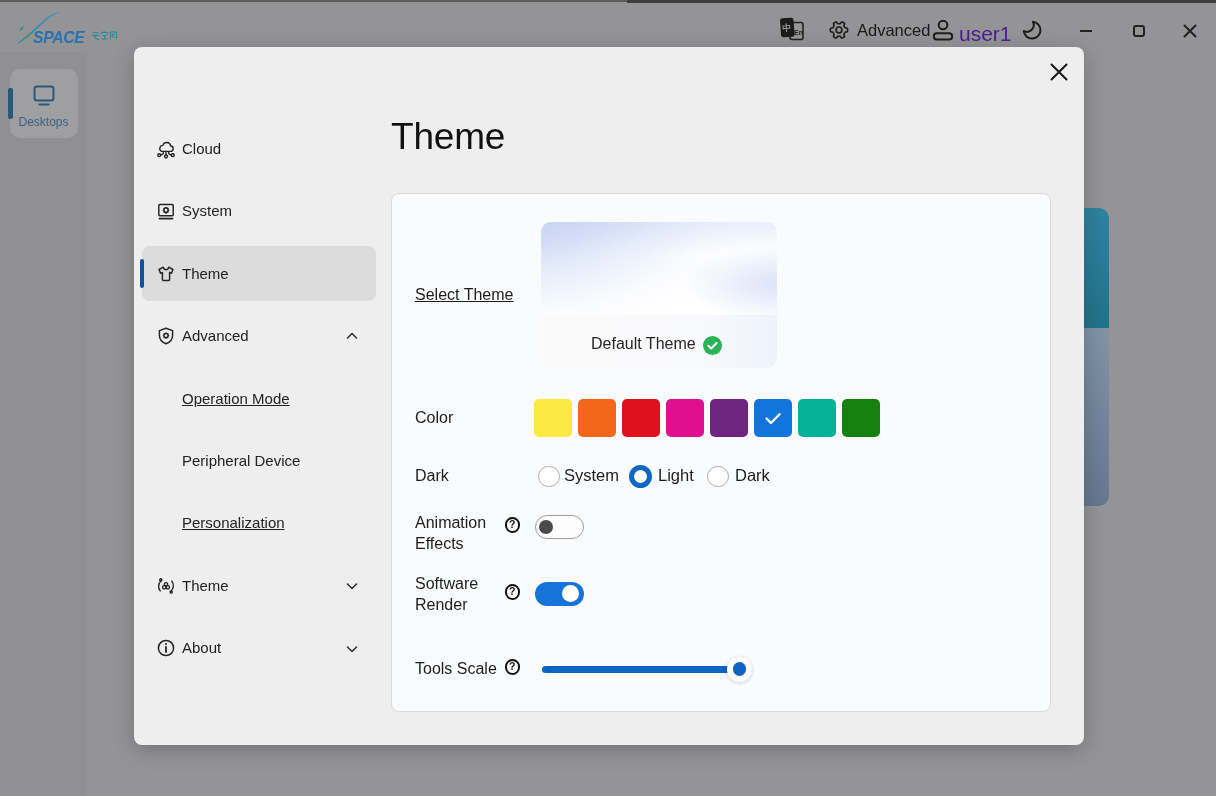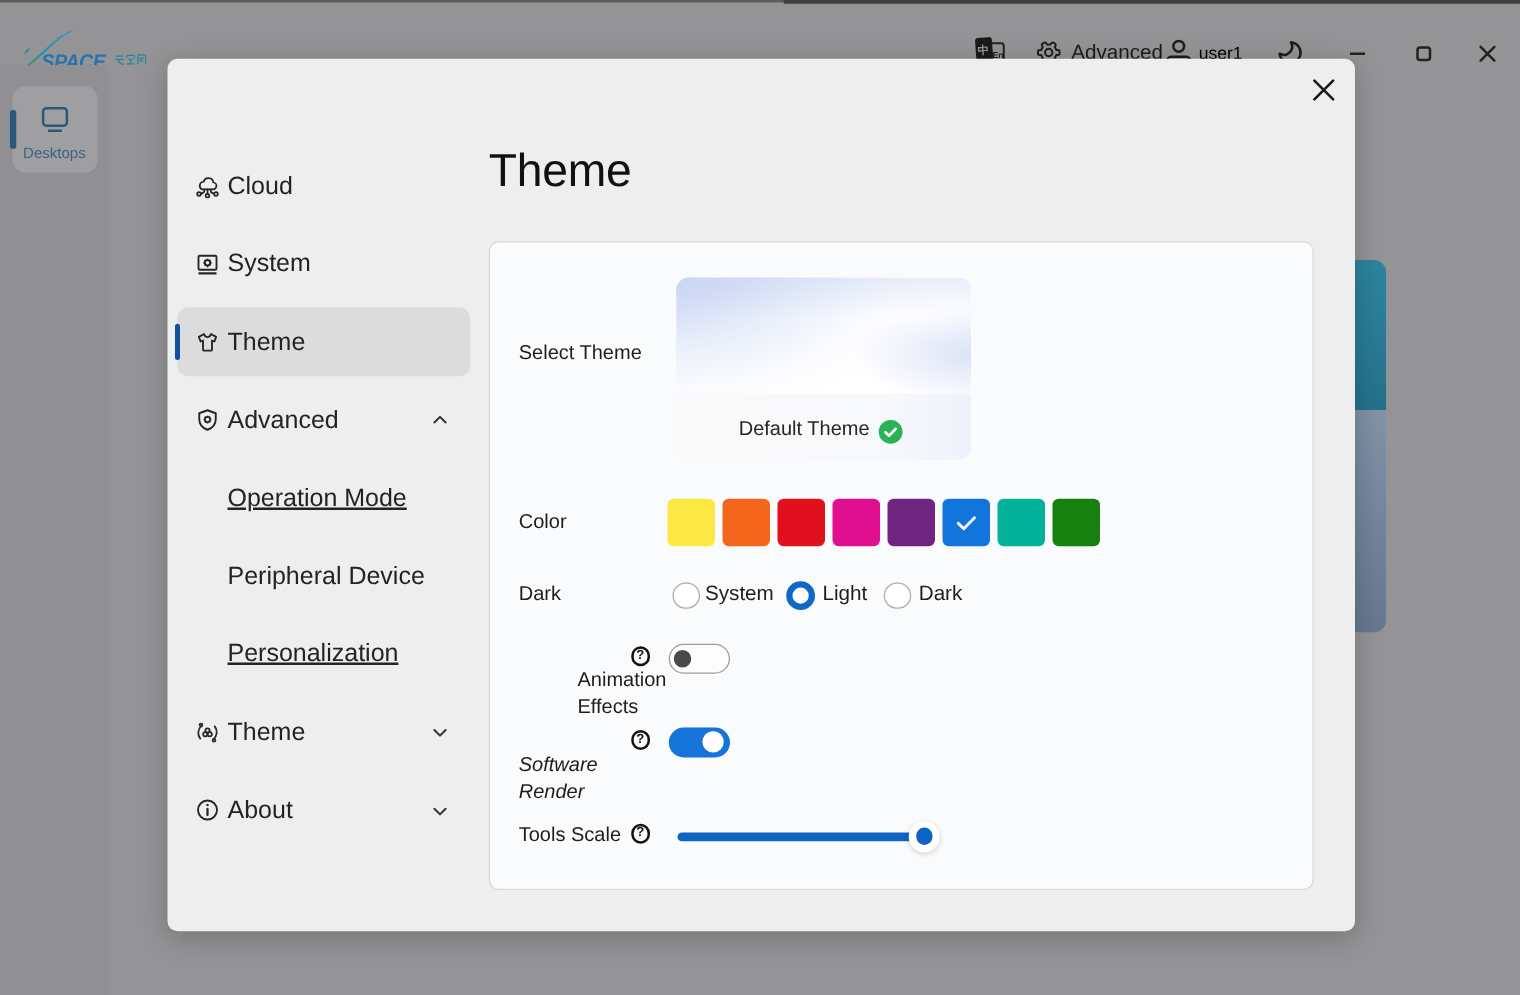--- a/index.html
+++ b/index.html
@@ -1,35 +1,35 @@
 <!DOCTYPE html>
 <html><head>
 <meta charset="utf-8">
 <style>
 * { margin:0; padding:0; box-sizing:border-box; }
 html,body { width:1216px; height:796px; overflow:hidden; font-family:"Liberation Sans", sans-serif; -webkit-font-smoothing:antialiased; }
 body { position:relative; background:#949497; }
 .abs { position:absolute; }
 
-#topbar { left:0; top:16px; width:1216px; height:52px; background:#949497; }
+#topbar { left:0; top:4px; width:1216px; height:52px; background:#949497; }
 #topline { left:0; top:0; width:1216px; height:2px; background:#5c5c5c; }
 #toplineR { left:627px; top:0; width:589px; height:3px; background:#3f3f3f; }
 #sidebar { left:0; top:52px; width:87px; height:744px; background:#909093; }
 #deskitem { left:10px; top:17px; width:68px; height:69px; background:#9f9fa2; border-radius:10px; }
 #deskbar { left:8px; top:36px; width:4.5px; height:31px; background:#2a5878; border-radius:2px; }
 #desktext { left:0px; top:63px; width:87px; text-align:center; font-size:12px; color:#3a6284; }
 
 #bgcard { left:1040px; top:208px; width:69px; height:298px; border-radius:10px; overflow:hidden; }
 #bgcard .top { position:absolute; left:0; top:0; width:69px; height:120px; background:linear-gradient(155deg,#2f87a2 0%, #2a7c97 55%, #24708a 100%); }
 #bgcard .bot { position:absolute; left:0; top:120px; width:69px; height:178px; background:linear-gradient(#8093a7 0%, #66788f 100%); }
 
 #modal { left:134px; top:47px; width:950px; height:698px; background:#eeeeef; border-radius:8px; box-shadow:0 5px 22px rgba(0,0,0,0.22); }
 #close { left:915px; top:15px; width:20px; height:20px; }
 
-.nav { position:absolute; left:48px; font-size:20px; color:#232323; line-height:20px;text-align:center; }
+.nav { position:absolute; left:48px; font-size:15px; color:#232323; line-height:20px;text-align:center; }
 .navicon { position:absolute; left:22px; width:20px; height:20px; }
 .chev { position:absolute; left:211px; width:14px; height:14px; }
 #selbg { left:8px; top:199px; width:234px; height:55px; background:#dcdcdd; border-radius:8px; }
 #selbar { left:5.5px; top:212px; width:4.5px; height:29px; background:#10529e; border-radius:2px; }
 
 #card { left:257px; top:146px; width:660px; height:519px; background:#fafbfc; border:1px solid #d9d9d9; border-radius:8px; }
 #title { left:257px; top:69px; font-size:37px; font-weight:400; color:#111; letter-spacing:-0.2px; }
 .lbl { position:absolute; left:281px; font-size:16px; color:#1d1d1d; line-height:20.5px; }
 
 #preview { left:407px; top:175px; width:236px; height:146px; border-radius:10px; overflow:hidden; background:
@@ -94,21 +94,21 @@
   <svg class="abs" style="left:828px; top:15px;" width="22" height="22" viewBox="0 0 24 24">
     <path fill="none" stroke="#1d1d1d" stroke-width="1.7" stroke-linejoin="round" d="M21.4 12.0L21.4 12.5L21.4 13.0L21.3 13.5L21.0 13.9L19.9 14.1L18.8 14.2L18.4 14.5L18.3 14.8L18.1 15.1L18.0 15.4L17.8 15.8L17.6 16.1L17.4 16.3L17.3 16.8L17.8 17.8L18.1 18.8L17.9 19.3L17.6 19.6L17.1 19.9L16.7 20.2L16.3 20.4L15.8 20.6L15.4 20.8L14.8 20.7L14.1 19.9L13.5 19.0L13.1 18.8L12.7 18.9L12.4 18.9L12.0 18.9L11.6 18.9L11.3 18.9L10.9 18.8L10.5 19.0L9.9 19.9L9.2 20.7L8.6 20.8L8.2 20.6L7.7 20.4L7.3 20.2L6.9 19.9L6.4 19.6L6.1 19.3L5.9 18.8L6.2 17.8L6.7 16.8L6.6 16.3L6.4 16.1L6.2 15.8L6.0 15.4L5.9 15.1L5.7 14.8L5.6 14.5L5.2 14.2L4.1 14.1L3.0 13.9L2.7 13.5L2.6 13.0L2.6 12.5L2.6 12.0L2.6 11.5L2.6 11.0L2.7 10.5L3.0 10.1L4.1 9.9L5.2 9.8L5.6 9.5L5.7 9.2L5.9 8.9L6.0 8.5L6.2 8.2L6.4 7.9L6.6 7.7L6.7 7.2L6.2 6.2L5.9 5.2L6.1 4.7L6.4 4.4L6.9 4.1L7.3 3.8L7.7 3.6L8.2 3.4L8.6 3.2L9.2 3.3L9.9 4.1L10.5 5.0L10.9 5.2L11.3 5.1L11.6 5.1L12.0 5.1L12.4 5.1L12.7 5.1L13.1 5.2L13.5 5.0L14.1 4.1L14.8 3.3L15.4 3.2L15.8 3.4L16.3 3.6L16.7 3.8L17.1 4.1L17.6 4.4L17.9 4.7L18.1 5.2L17.8 6.2L17.3 7.2L17.4 7.7L17.6 7.9L17.8 8.2L18.0 8.5L18.1 8.9L18.3 9.2L18.4 9.5L18.8 9.8L19.9 9.9L21.0 10.1L21.3 10.5L21.4 11.0L21.4 11.5Z"></path>
     <circle cx="12" cy="12" r="3.2" fill="none" stroke="#1d1d1d" stroke-width="1.7"></circle>
   </svg>
   <div class="abs" style="left:857px; top:17px; font-size:16.5px; color:#1b1b1b;">Advanced</div>
 
   <svg class="abs" style="left:932px; top:14px;" width="22" height="24" viewBox="0 0 22 24">
     <circle cx="11" cy="7" r="4.3" fill="none" stroke="#1d1d1d" stroke-width="2"></circle>
     <rect x="1.8" y="15.3" width="18.4" height="6.2" rx="3.1" fill="none" stroke="#1d1d1d" stroke-width="2"></rect>
   </svg>
-  <div class="abs" style="left:959px; top:18px; font-size:14px; color:#000000;">user1</div>
+  <div class="abs" style="left:959px; top:18px; font-size:21px; color:#4c1d95;">user1</div>
 
   <svg class="abs" style="left:1021px; top:15px;" width="22" height="22" viewBox="0 0 21 21">
     <path d="M2.6 11.4 A8 8 0 1 0 11.3 2.7 A6.4 6.4 0 0 1 2.6 11.4 Z" fill="none" stroke="#1d1d1d" stroke-width="1.9" stroke-linejoin="round"></path>
   </svg>
 
   <div class="abs" style="left:1080px; top:25.5px; width:12px; height:2.3px; background:#222;"></div>
   <div class="abs" style="left:1132.5px; top:20.5px; width:12.5px; height:12.5px; border:2px solid #222; border-radius:3px;"></div>
   <svg class="abs" style="left:1182.5px; top:20px;" width="14" height="14" viewBox="0 0 14 14">
     <path d="M1.5 1.5 L12.5 12.5 M12.5 1.5 L1.5 12.5" stroke="#222" stroke-width="2" stroke-linecap="round"></path>
   </svg>
@@ -202,21 +202,21 @@
     <circle cx="10" cy="5.9" r="1" fill="#262626" stroke="none"></circle>
   </svg>
   <div class="nav" style="top:591.2px;">About</div>
   <svg class="chev" style="top:594.5px;" viewBox="0 0 14 14" fill="none" stroke="#333" stroke-width="1.6" stroke-linecap="round" stroke-linejoin="round">
     <path d="M2.5 5 L7 9.5 L11.5 5"></path>
   </svg>
 
   <div class="abs" id="title">Theme</div>
   <div class="abs" id="card"></div>
 
-  <div class="lbl" style="top:226px;">Select Theme</div>
+  <div class="lbl" style="top:238px;text-decoration:underline;">Select Theme</div>
   <div class="abs" id="preview">
     <div class="sheen"></div>
       <div style="position:absolute;left:0;top:0;width:236px;height:93px;background:linear-gradient(180deg, rgba(199,211,243,0.38) 0%, rgba(199,211,243,0) 34%);"></div>
     <div class="band"></div>
   </div>
   <div class="abs" id="prevtext">Default Theme</div>
   <div class="abs" id="prevcheck">
     <svg width="19" height="19" viewBox="0 0 19 19">
         <path d="M5.3 9.8 L8.2 12.6 L13.6 7" fill="none" stroke="#fff" stroke-width="2.1" stroke-linecap="round" stroke-linejoin="round"></path>
       </svg>
@@ -237,27 +237,27 @@
   <div class="sw" style="left:708px;  background:#17810f;"></div>
 
   <div class="lbl" style="top:419px;">Dark</div>
   <div class="radio" style="left:404px;"></div>
   <div class="rlbl" style="left:430px;">System</div>
   <div id="radio-on"></div>
   <div class="rlbl" style="left:524px;">Light</div>
   <div class="radio" style="left:573px;"></div>
   <div class="rlbl" style="left:601px;">Dark</div>
 
-  <div class="lbl" style="top:488px;margin-left:47px;">Animation<br>Effects</div>
+  <div class="lbl" style="top:466px;">Animation<br>Effects</div>
   <div class="qm" style="left:370.5px; top:470.2px;">?</div>
   <div id="tog-off">
       <div class="knob"></div>
     </div>
 
-  <div class="lbl" style="top:556px;font-style:italic;">Software<br>Render</div>
+  <div class="lbl" style="top:527px;">Software<br>Render</div>
   <div class="qm" style="left:370.5px; top:537.3px;">?</div>
   <div id="tog-on">
       <div class="knob"></div>
     </div>
 
   <div class="lbl" style="top:612px;">Tools Scale</div>
   <div class="qm" style="left:370.5px; top:612.4px;">?</div>
   <div class="abs" id="track"></div>
   <div class="abs" id="handle">
       <div class="dot"></div>

